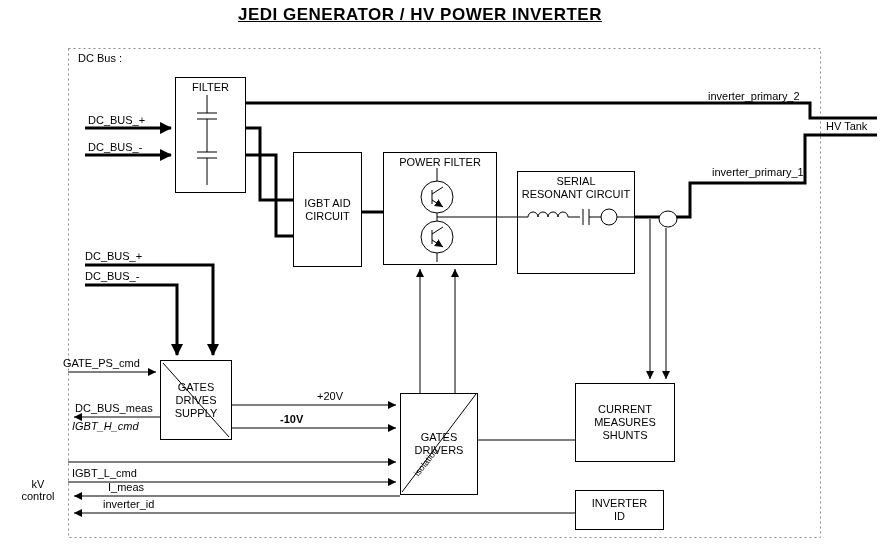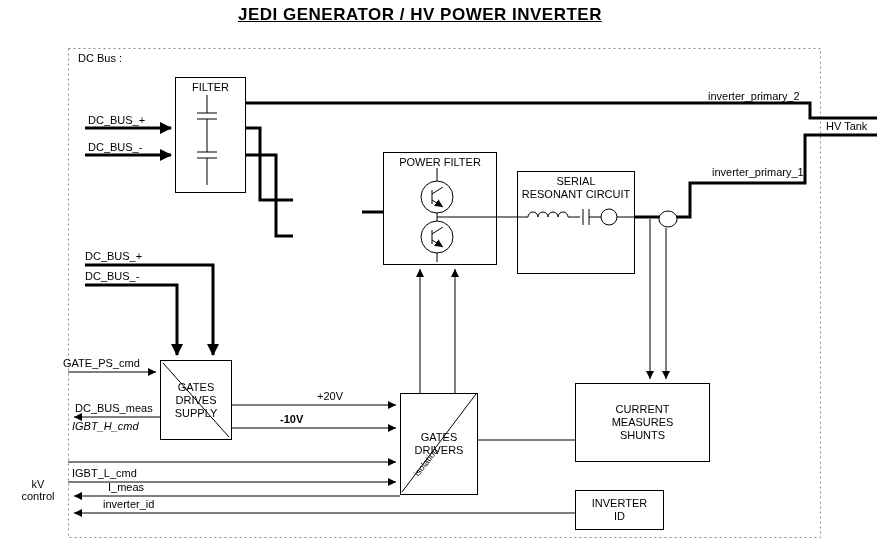--- a/index.html
+++ b/index.html
@@ -100,29 +100,31 @@
       <line x1="163" y1="363" x2="229" y2="437"></line>
       <line x1="402" y1="492" x2="476" y2="394"></line>
     </g>
   </svg>
 
   <div class="title">JEDI GENERATOR / HV POWER INVERTER</div>
 
   <div class="lbl" style="left:78px; top:52px;">DC Bus :</div>
 
   <div class="box top" style="left:175px; top:77px;  width:71px;  height:116px;">FILTER</div>
+  <div class="box" style="left:293px; top:152px; width:69px;  height:115px;">IGBT AID
+CIRCUIT</div>
   <div class="box top" style="left:383px; top:152px; width:114px; height:113px;">POWER FILTER</div>
   <div class="box top" style="left:517px; top:152px; width:118px; height:103px;margin-top:19px;">SERIAL
 RESONANT CIRCUIT</div>
   <div class="box" style="left:160px; top:360px; width:72px;  height:80px;">GATES
 DRIVES
 SUPPLY</div>
   <div class="box" style="left:400px; top:393px; width:78px;  height:102px;">GATES
 DRIVERS</div>
-  <div class="box" style="left:575px; top:383px; width:135px; height:79px;">CURRENT
+  <div class="box" style="left:575px; top:383px; width:100px; height:79px;">CURRENT
 MEASURES
 SHUNTS</div>
   <div class="box" style="left:575px; top:490px; width:89px;  height:40px;">INVERTER
 ID</div>
 
   <div class="lbl" style="left:88px;  top:114px;">DC_BUS_+</div>
   <div class="lbl" style="left:88px;  top:141px;">DC_BUS_-</div>
   <div class="lbl" style="left:708px; top:90px;">inverter_primary_2</div>
   <div class="lbl" style="left:826px; top:120px;">HV Tank</div>
   <div class="lbl" style="left:712px; top:166px;">inverter_primary_1</div>

